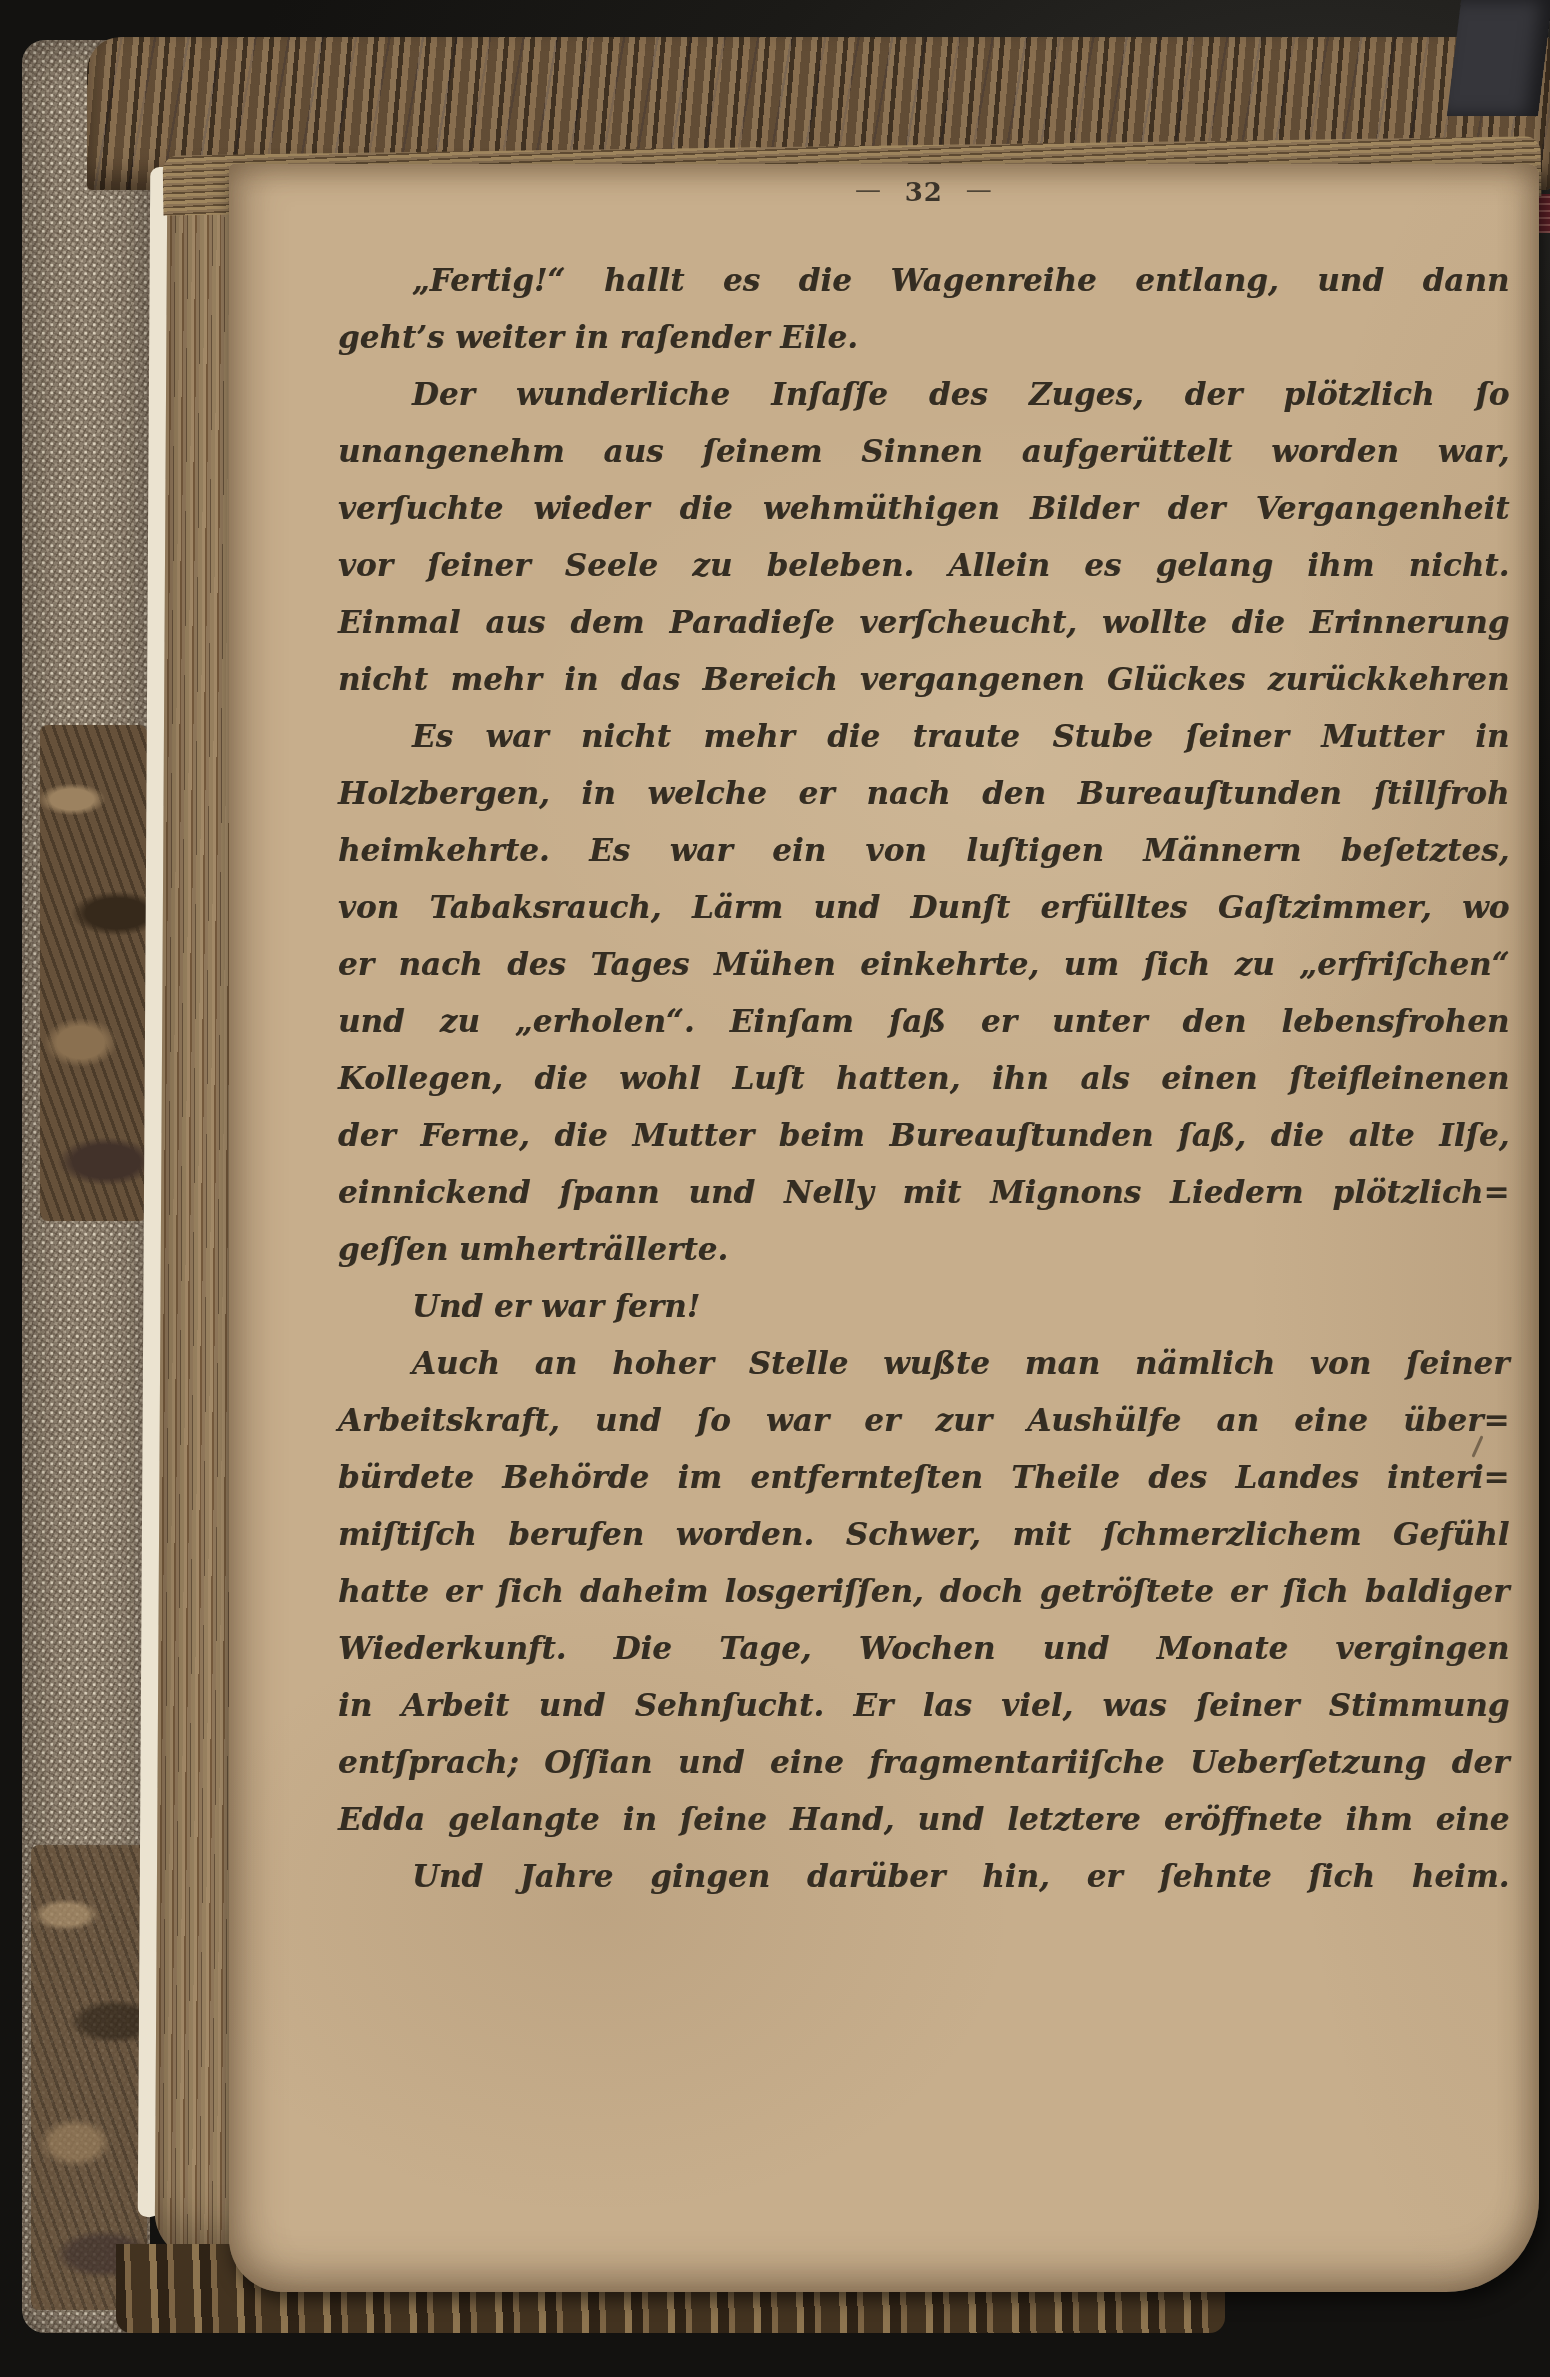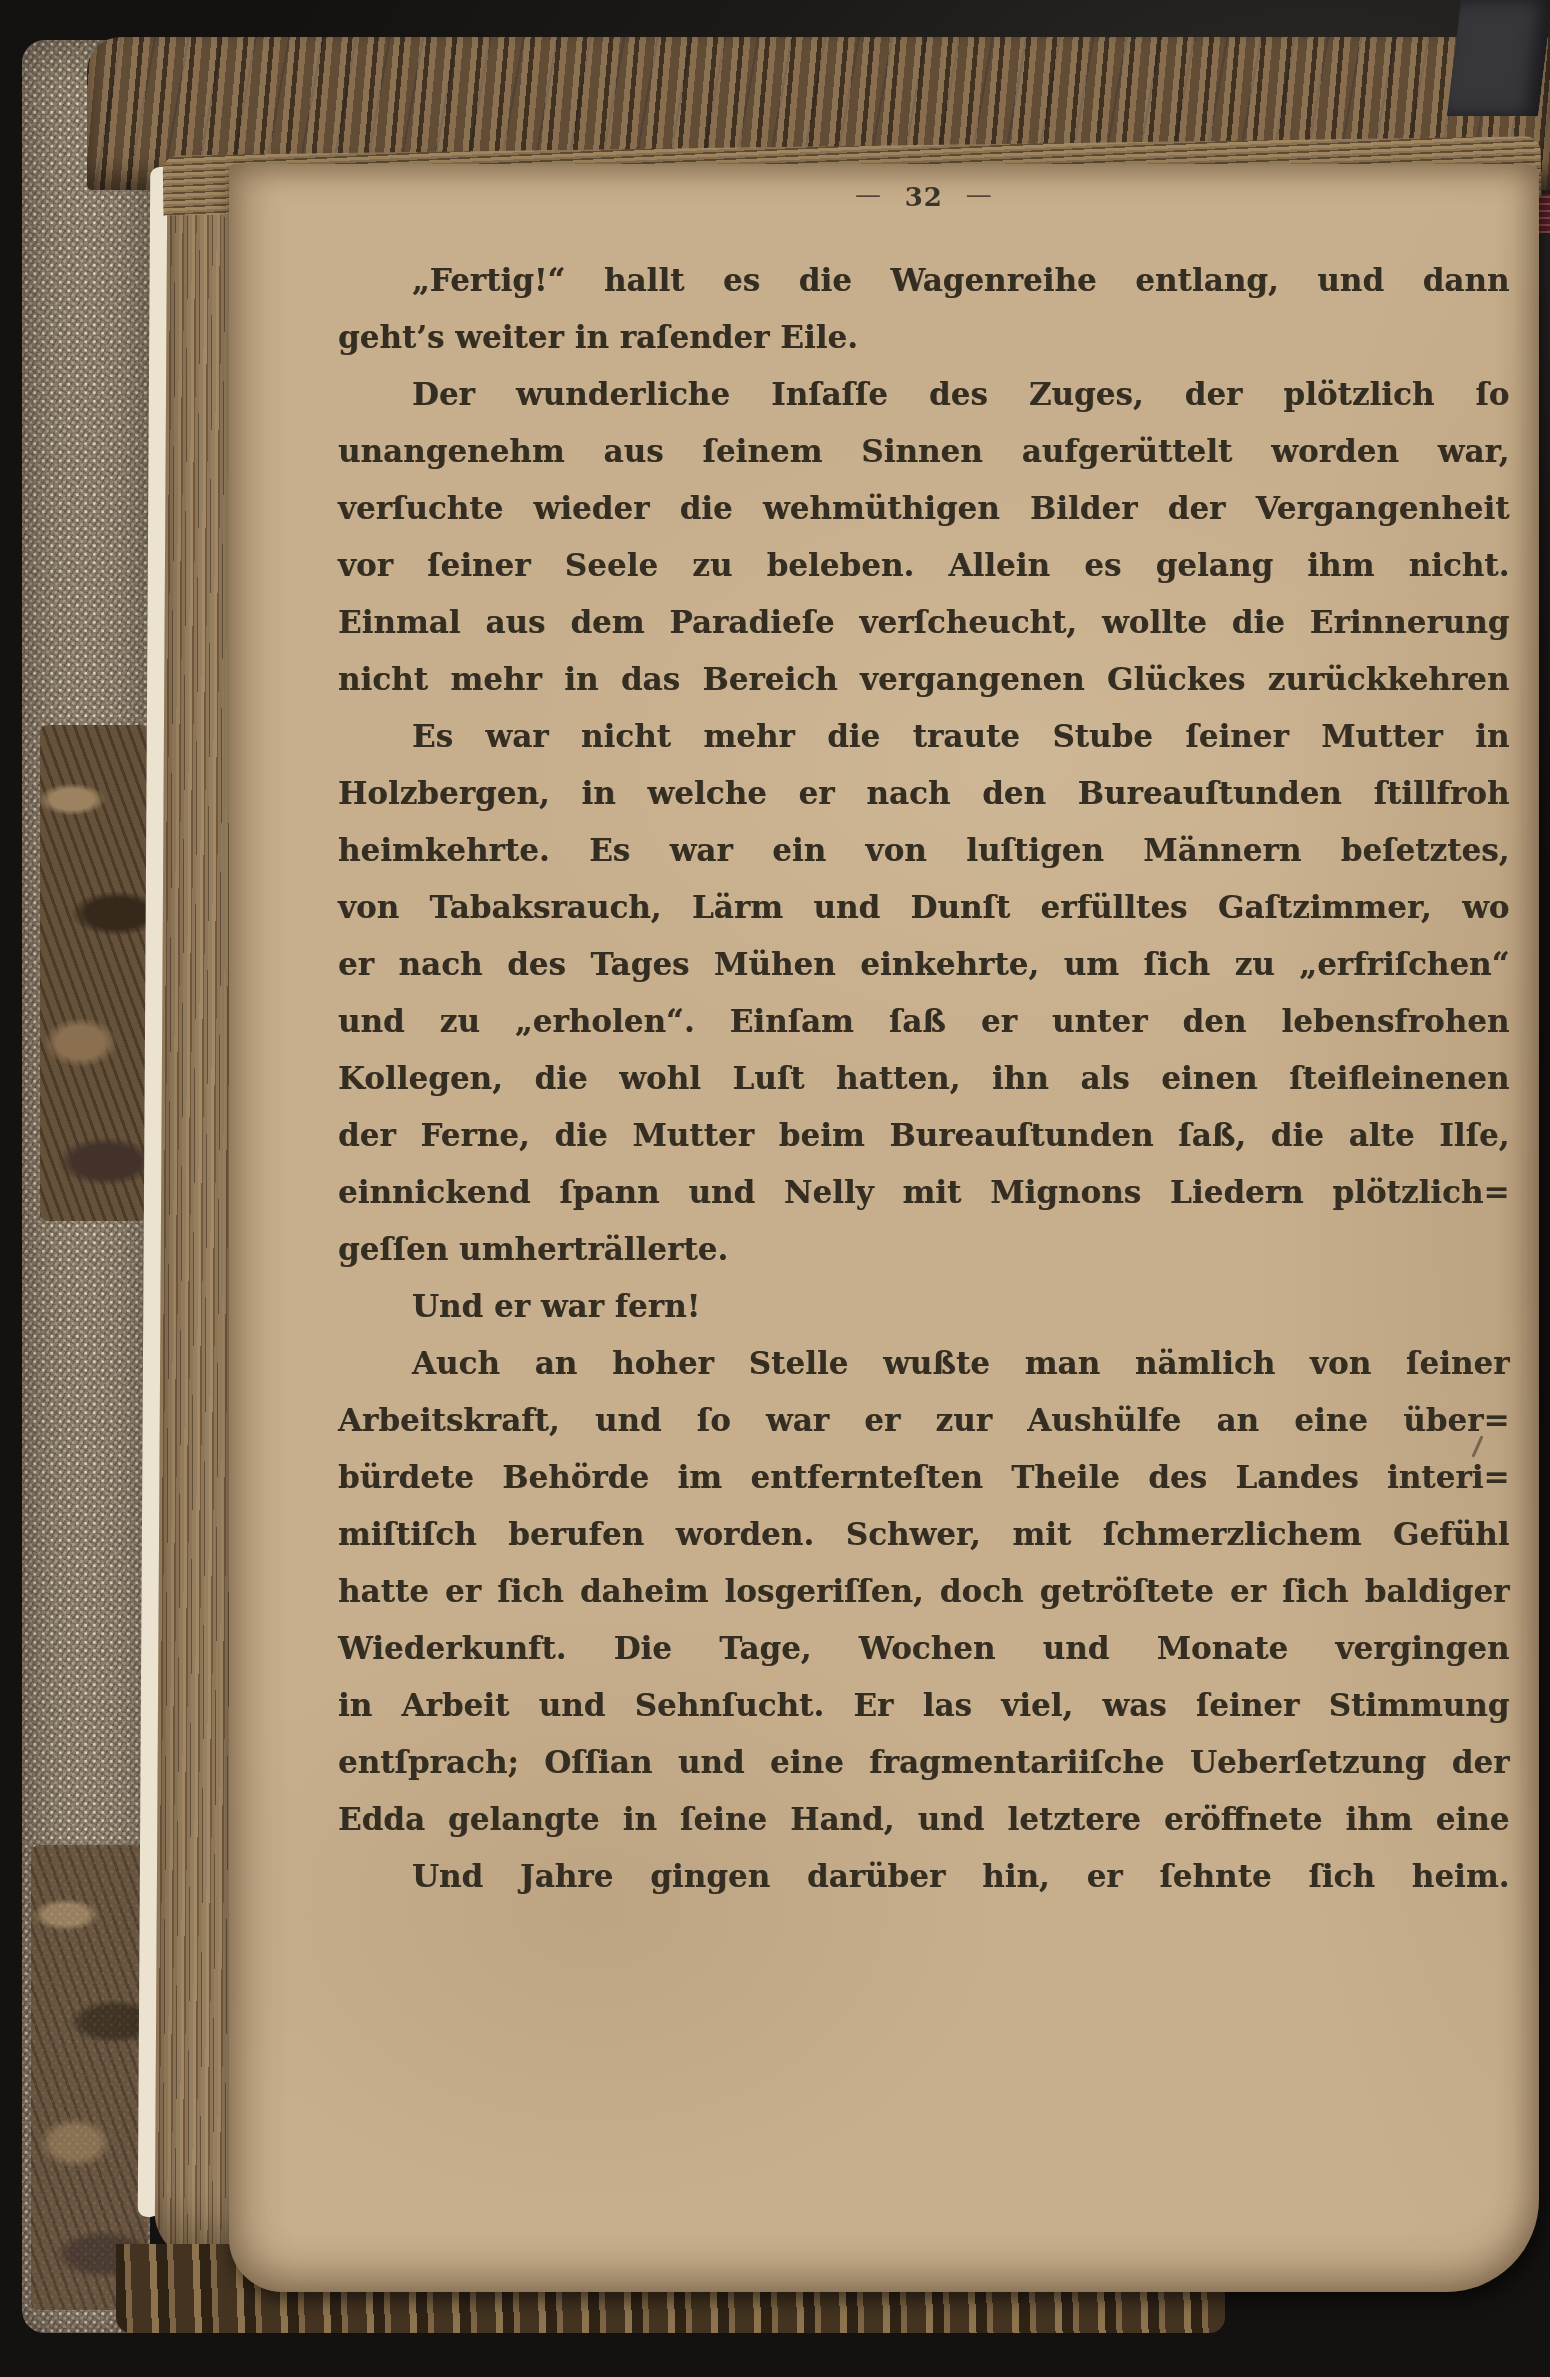--- a/index.html
+++ b/index.html
@@ -68,26 +68,26 @@
     background-image:
       radial-gradient(ellipse 736px 504px at 60% 28%, rgba(255,246,222,.12), transparent 70%),
       radial-gradient(ellipse 581px 426px at 28% 82%, rgba(118,90,60,.12), transparent 72%),
       radial-gradient(ellipse 388px 1550px at 100% 50%, rgba(110,84,56,.14), transparent 75%);
     border-radius:4.7px 11px 93px 54px;
     box-shadow:inset 18.6px 0 39px rgba(85,62,40,.30), inset -12.4px 0 28px rgba(70,50,32,.25),
                inset 0 -20px 39px rgba(70,50,32,.28), inset 0 11px 20px rgba(120,95,65,.25),
                4.7px 7.8px 18.6px rgba(0,0,0,.55);}
   .page-inner{padding:11px 29.5px 0 109px;}
 
-  .header{height:57px;line-height:44px;text-align:center;font-size:26px;color:#3b342a;
+  .header{height:57px;line-height:34px;text-align:center;font-size:26px;color:#3b342a;
     letter-spacing:0.8px;}
   .header .dash{margin:0 23px;position:relative;top:-3.1px;opacity:.85;}
   .header .num{font-weight:bold;}
 
-  #text-block{margin-top:20px;}
+  #text-block{margin-top:20px;font-style:italic;}
   .line{font-size:31px;line-height:57px;height:57px;font-weight:bold;color:#342d22;
     text-align:justify;text-align-last:justify;white-space:nowrap;
     text-shadow:0.4px 0.4px 0 rgba(52,45,34,.45);}
   .line.ps{text-indent:74px;}
   .line.pe{text-align-last:left;white-space:normal;}
   .line.pe.stretch{text-align-last:justify;}
 
   .pen-mark{position:absolute;right:60px;top:1271px;width:3.1px;height:23px;
     background:rgba(70,58,44,.6);transform:rotate(24deg);border-radius:1.6px;}
 </style>

